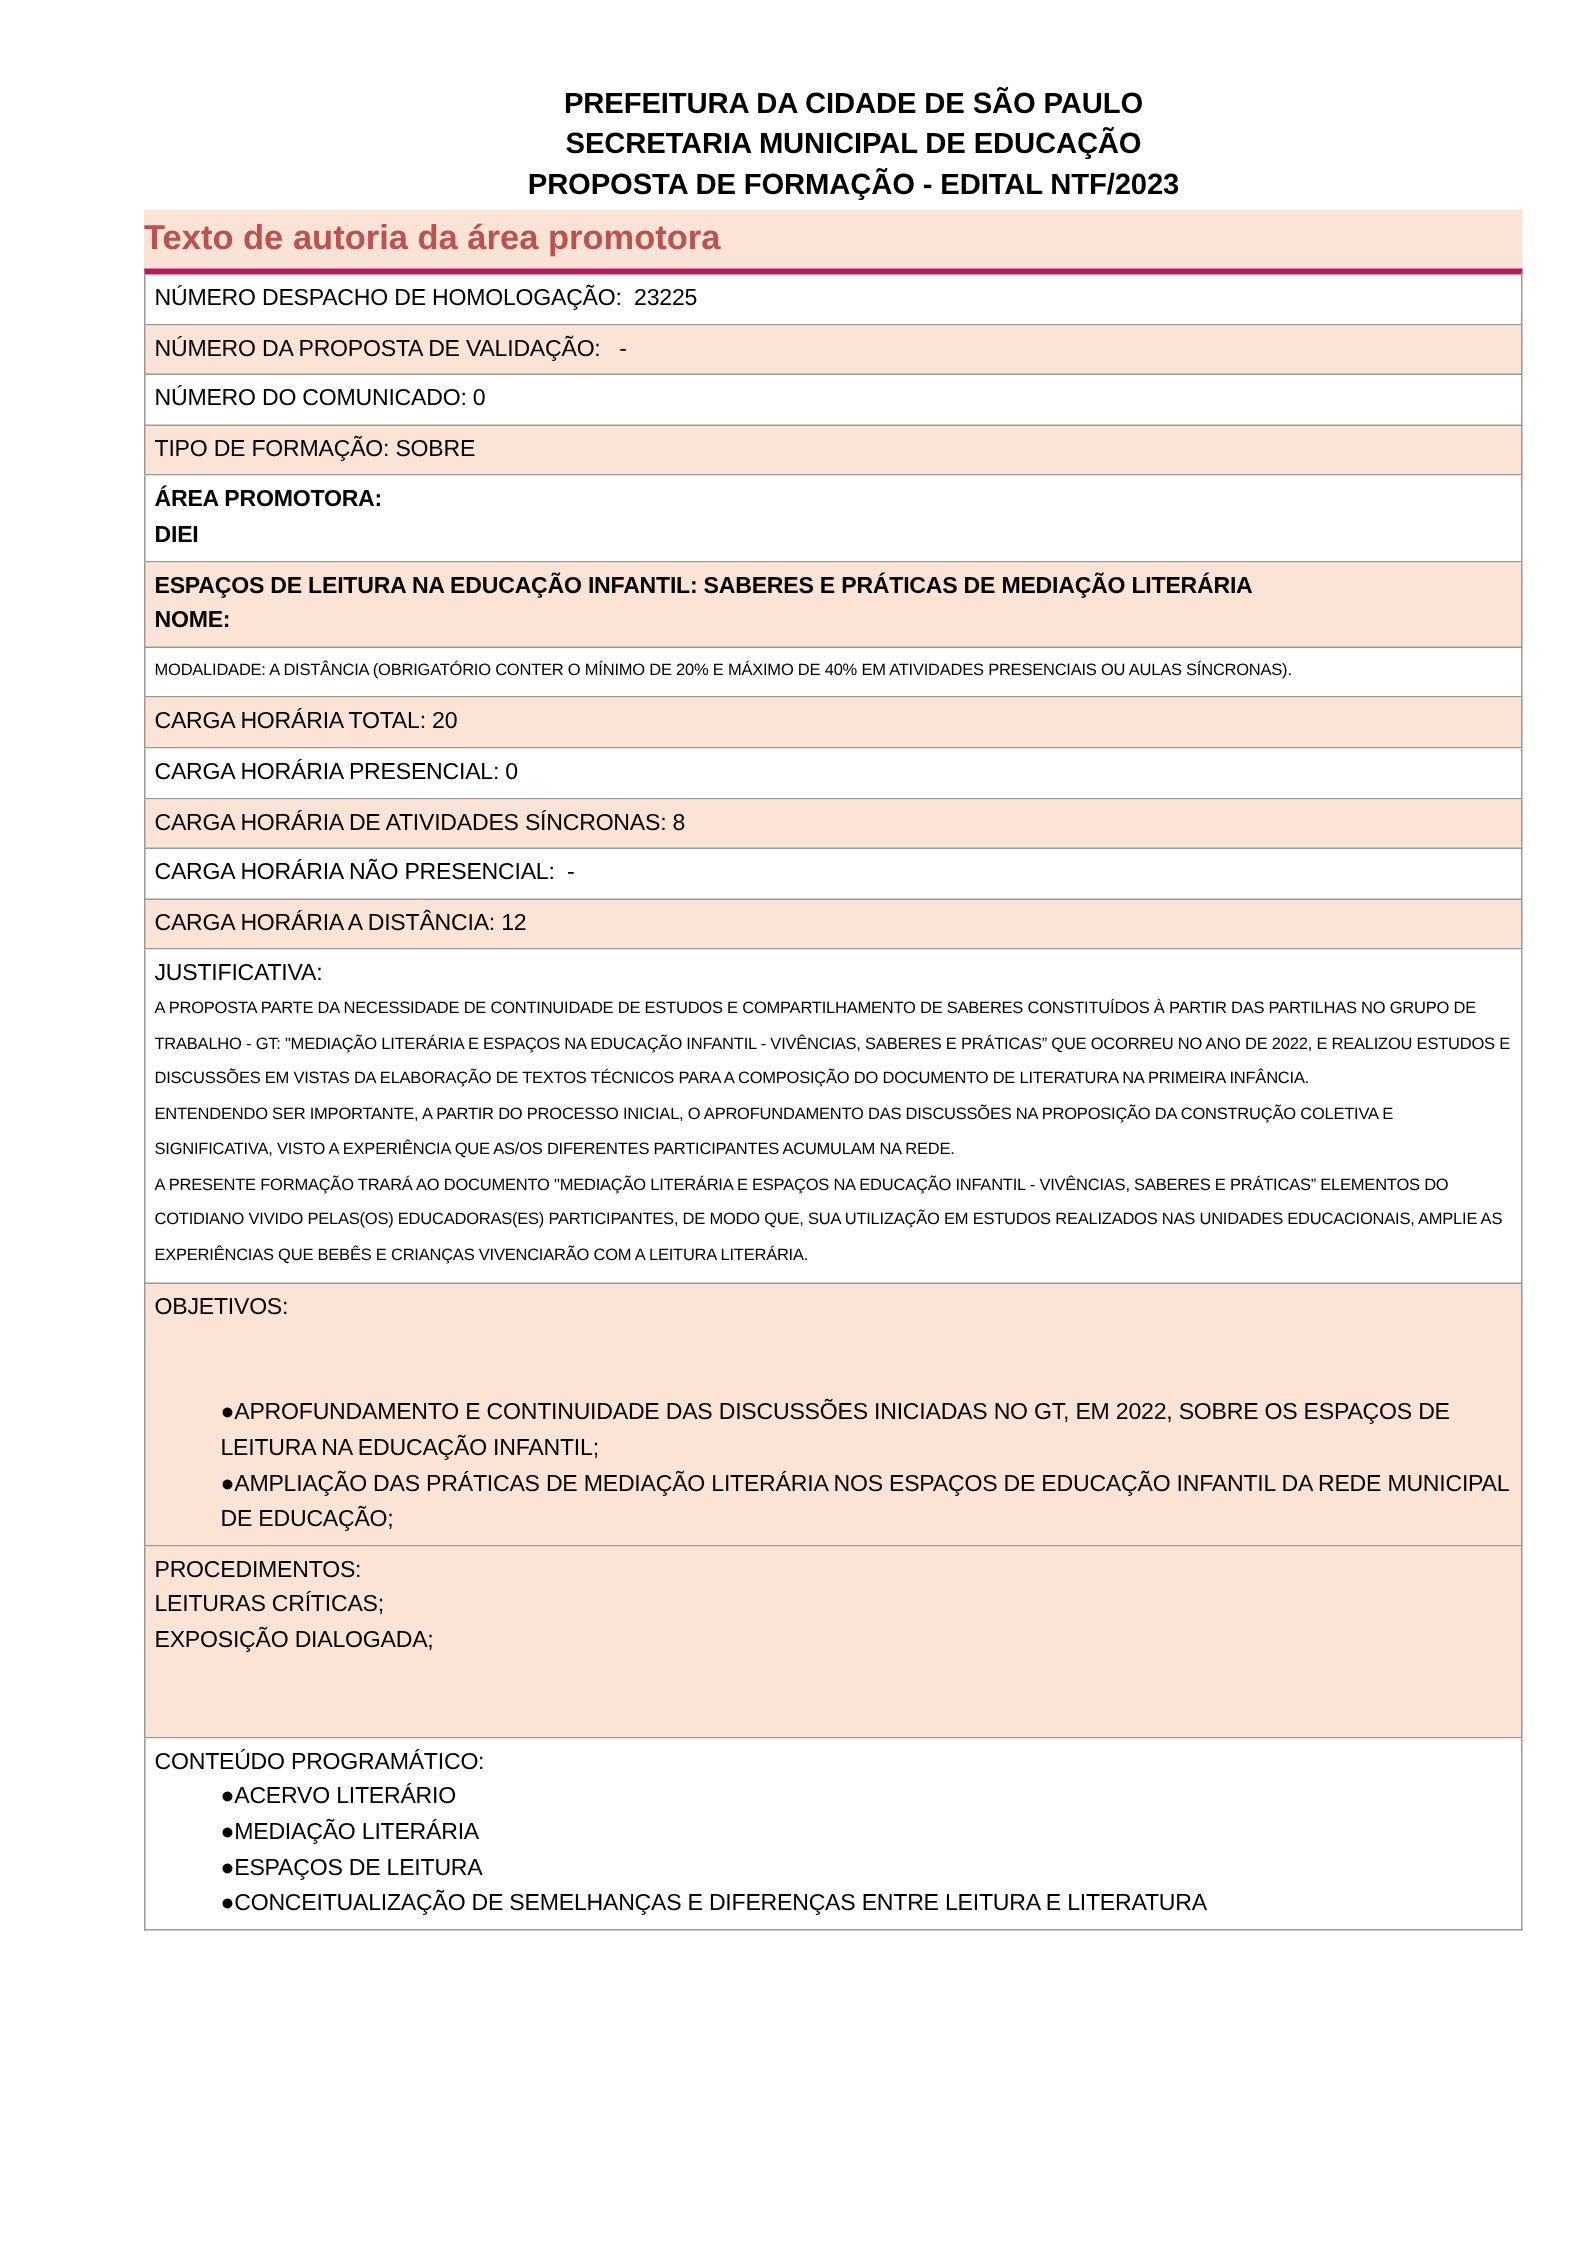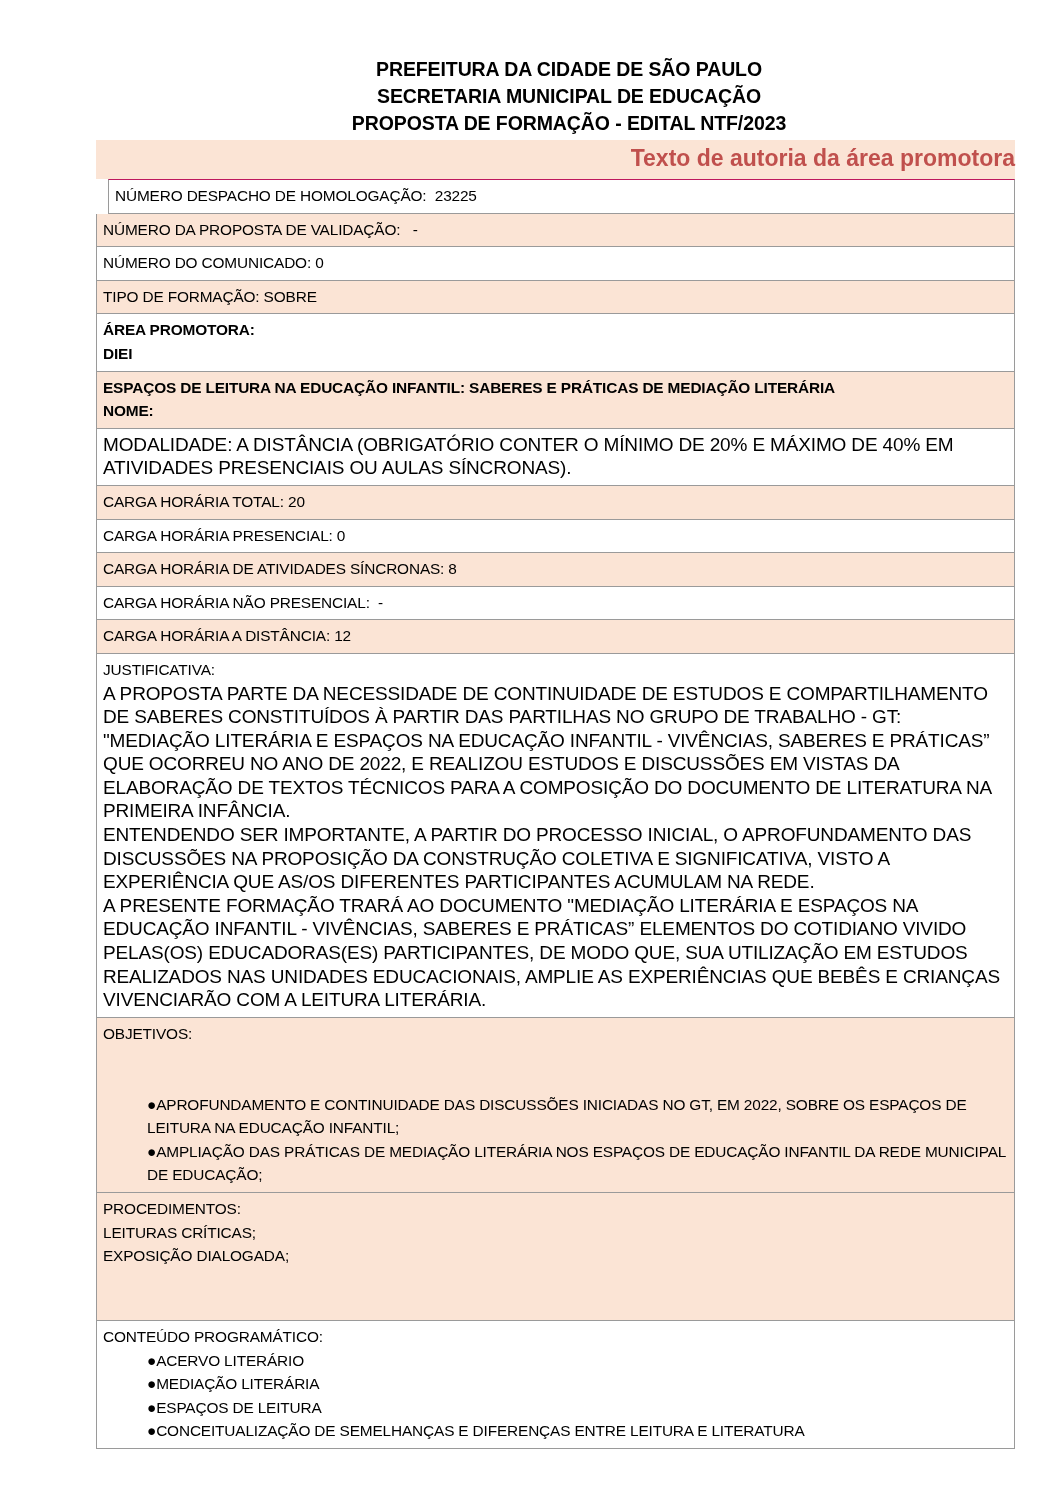--- a/index.html
+++ b/index.html
@@ -35,21 +35,21 @@
     letter-spacing: -0.1px;
     white-space: nowrap;
   }
 
   
   .title-band {
     margin-top: 3px;
     margin-left: 56px;
     width: 919px;
     background: #FBE4D5;
-    text-align: right;
+    text-align: left;
     padding: 4px 0 7px 0;
     box-sizing: border-box;
   }
   .title-band .title-text {
     font-size: 23px;
     font-weight: bold;
     color: #C0504D;
     line-height: 28px;
   }
 
@@ -60,42 +60,41 @@
     box-sizing: border-box;
   }
   .row {
     border: 1px solid #9a9a9a;
     border-top: none;
     box-sizing: border-box;
     padding: 4px 5px 5px 6px;
     background: #ffffff;
   }
   .row.first {
-    border-top: 1px solid #be185d;
-    margin-left: 12px;
+    border-top: 4px solid #be185d;
   }
   .row.peach {
     background: #FBE4D5;
   }
   .row .line {
     font-size: 15.4px;
     line-height: 23.6px;
     letter-spacing: -0.15px;
     white-space: pre-wrap;
   }
   .row.bold .line {
     font-weight: bold;
   }
   .row .line.blank {
     height: 23.6px;
   }
 
   
   .para {
-    font-size: 19px;
+    font-size: 11px;
     line-height: 23.6px;
     letter-spacing: -0.15px;
     text-align: left;
   }
   .bullet-line {
     font-size: 15.4px;
     line-height: 23.6px;
     letter-spacing: -0.15px;
     margin-left: 44px;
   }

